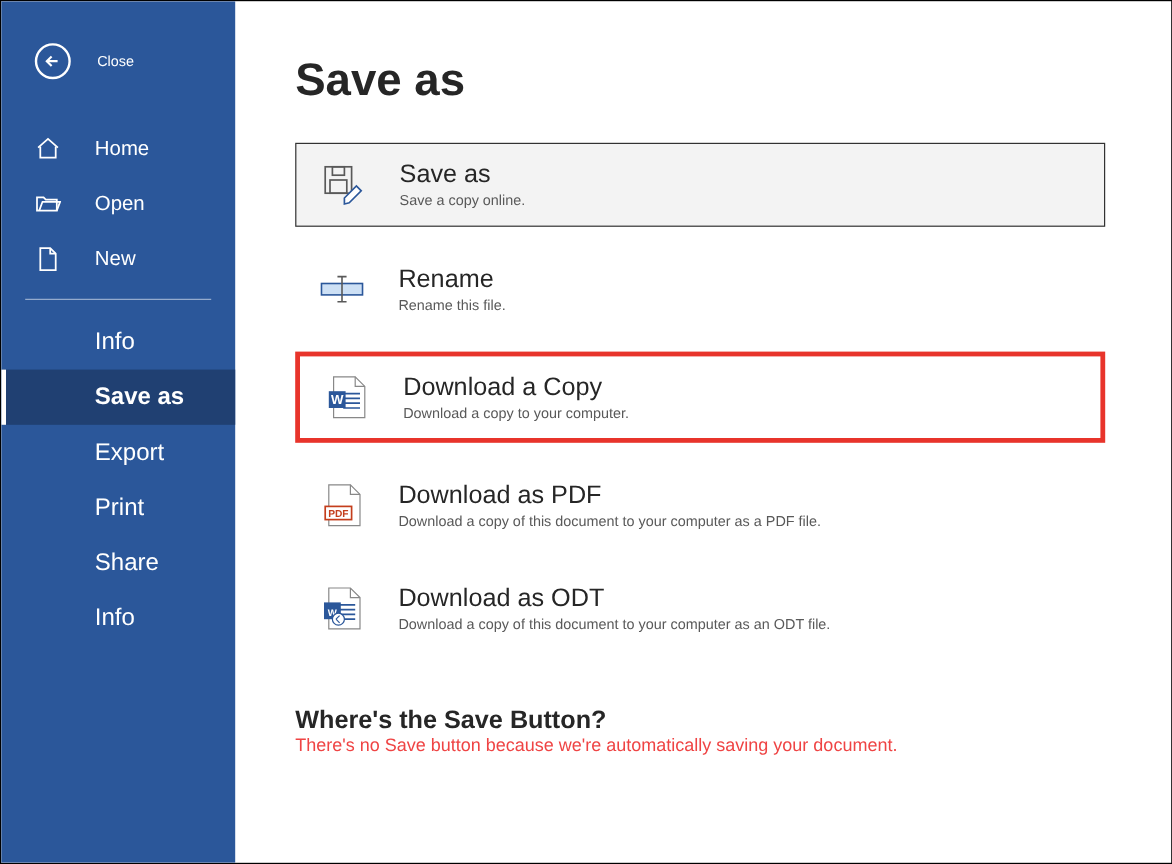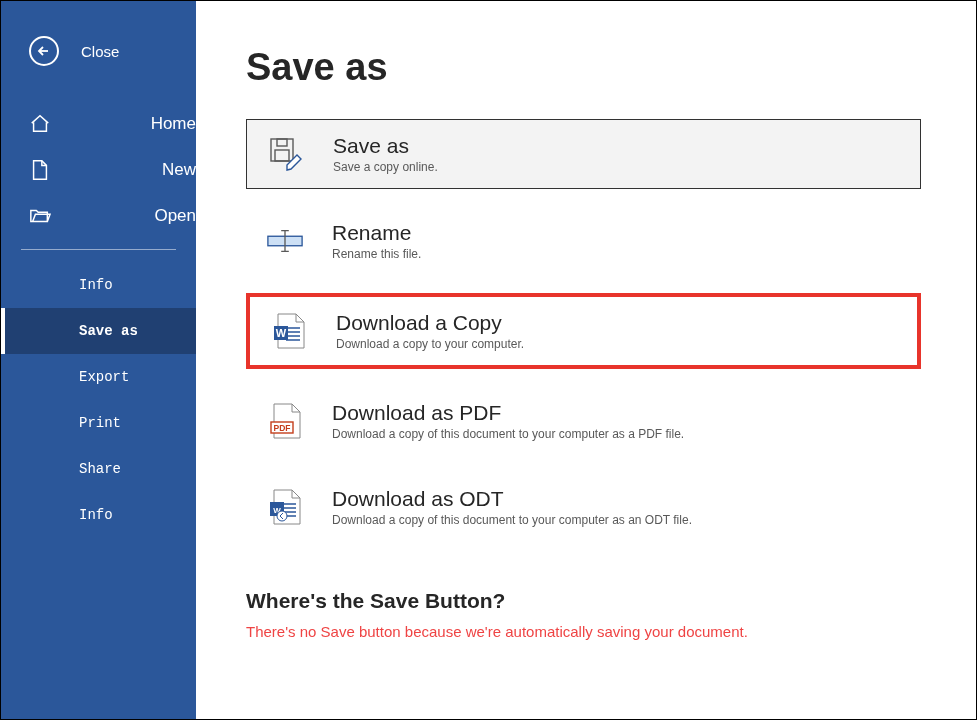--- a/index.html
+++ b/index.html
@@ -36,30 +36,29 @@
       width: 30px;
       height: 30px;
       border: 2px solid #fff;
       border-radius: 50%;
       display: flex;
       align-items: center;
       justify-content: center;
       margin-right: 22px;
     }
     .close-label {
-      font-size: 15px;
+      font-size: 12px;
       font-weight: 400;
     }
     .nav-icon-row {
       display: flex;
       align-items: center;
       padding: 0 0 0 28px;
       height: 46px;
       cursor: pointer;
-      justify-content: space-between;
     }
     .nav-icon-row .icon {
       width: 22px;
       height: 22px;
       margin-right: 28px;
       display: flex;
       align-items: center;
       justify-content: center;
     }
     .nav-icon-row .label {
@@ -72,22 +71,21 @@
     }
     .nav-text-row {
       display: flex;
       align-items: center;
       padding: 0 0 0 78px;
       height: 46px;
       cursor: pointer;
       position: relative;
     }
     .nav-text-row .label {
-      font-size: 14px;
-      font-family: Liberation Mono, monospace;
+      font-size: 20px;
     }
     .nav-text-row.active {
       background: #204072;
       font-weight: 600;
     }
     .nav-text-row .label.bold {
       font-weight: 600;
     }
     .nav-text-row.active::before {
       content: "";
@@ -145,21 +143,20 @@
       font-size: 12px;
       color: #595959;
     }
     .footer-section {
       margin-top: 48px;
     }
     .footer-title {
       font-size: 21px;
       font-weight: 600;
       color: #262626;
-      margin-bottom: 10px;
     }
     .footer-desc {
       font-size: 15px;
       color: #ef4444;
     }
   </style>
 </head>
 <body>
 
 <div class="sidebar">
@@ -178,36 +175,36 @@
       <svg width="22" height="22" viewBox="0 0 24 24" fill="none" stroke="#fff" stroke-width="1.6">
         <path d="M3 11l9-8 9 8"></path>
         <path d="M5 10v10h14V10"></path>
       </svg>
     </div>
     <span class="label">Home</span>
   </div>
 
   <div class="nav-icon-row">
     <div class="icon">
+      <svg width="24" height="20" viewBox="0 0 24 20" fill="none" stroke="#fff" stroke-width="1.6">
+        <path d="M2 4h6l2 2h10v10H2z"></path>
+        <path d="M4 16l3-8h16l-3 8"></path>
+      </svg>
+    </div>
+    <span class="label">Open</span>
+  </div>
+
+  <div class="nav-icon-row">
+    <div class="icon">
       <svg width="20" height="22" viewBox="0 0 20 24" fill="none" stroke="#fff" stroke-width="1.6">
         <path d="M3 2h9l5 5v15H3z"></path>
         <path d="M12 2v5h5"></path>
       </svg>
     </div>
     <span class="label">New</span>
-  </div>
-
-  <div class="nav-icon-row">
-    <div class="icon">
-      <svg width="24" height="20" viewBox="0 0 24 20" fill="none" stroke="#fff" stroke-width="1.6">
-        <path d="M2 4h6l2 2h10v10H2z"></path>
-        <path d="M4 16l3-8h16l-3 8"></path>
-      </svg>
-    </div>
-    <span class="label">Open</span>
   </div>
 
   <hr class="divider">
 
   <div class="nav-text-row">
     <span class="label">Info</span>
   </div>
   <div class="nav-text-row active">
     <span class="label bold">Save as</span>
   </div>

